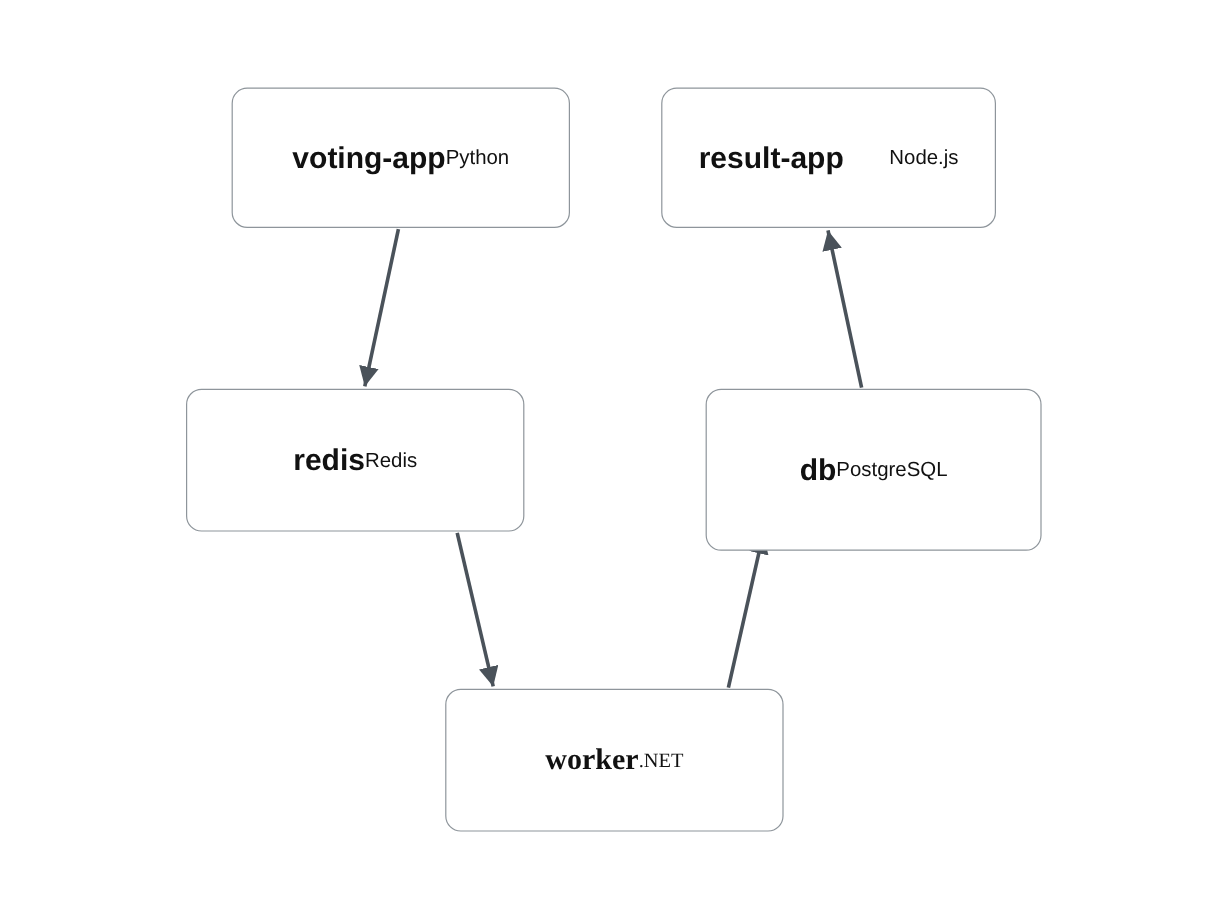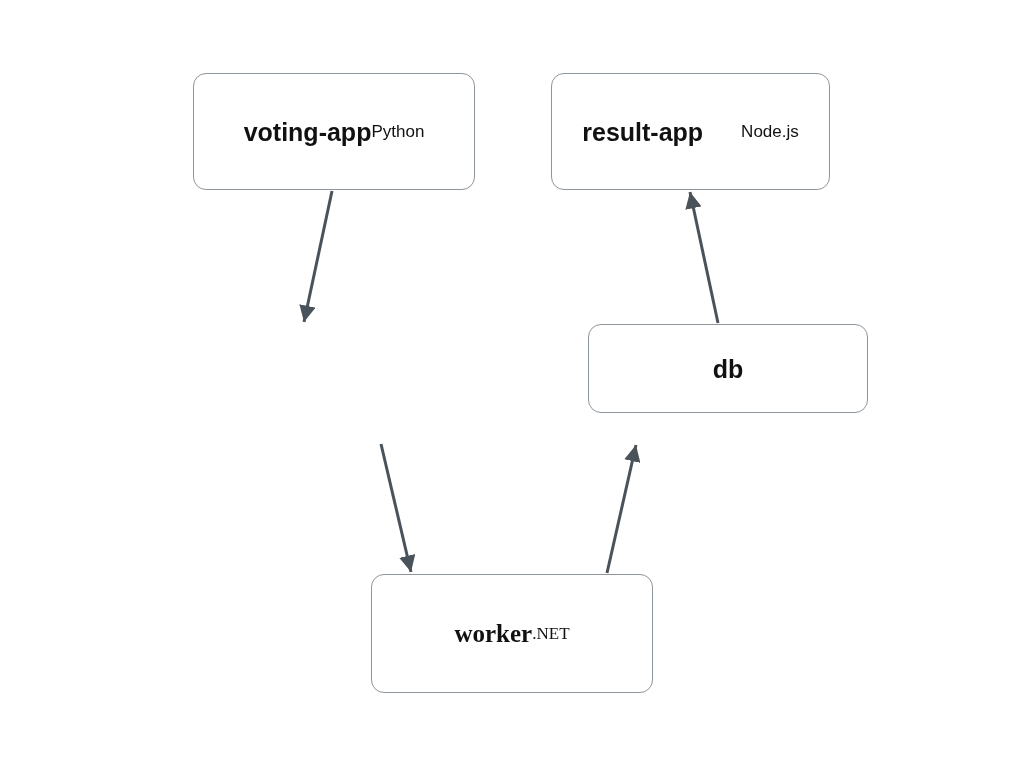--- a/index.html
+++ b/index.html
@@ -74,23 +74,28 @@
   <div class="node" style="left: 193px; top: 73px; width: 282px; height: 117px;">
     <div class="title">voting-app</div>
     <div class="subtitle">Python</div>
   </div>
 
   <div class="node" style="left: 551px; top: 73px; width: 279px; height: 117px; gap: 38px;">
     <div class="title">result-app</div>
     <div class="subtitle">Node.js</div>
   </div>
 
+  <div class="node" style="left: 155px; top: 324px; width: 282px; height: 119px;">
+    <div class="title">redis</div>
+    <div class="subtitle">Redis</div>
+  </div>
 
-  <div class="node" style="left: 588px; top: 324px; width: 280px; height: 89px;">
+  <div class="node" style="left: 588px; top: 324px; width: 280px; height: 135px;">
     <div class="title">db</div>
+    <div class="subtitle">PostgreSQL</div>
   </div>
 
   <div class="node" style="left: 371px; top: 574px; width: 282px; height: 119px; font-family: Liberation Serif, serif;">
     <div class="title">worker</div>
     <div class="subtitle">.NET</div>
   </div>
 
 </div>
 
 </body></html>

